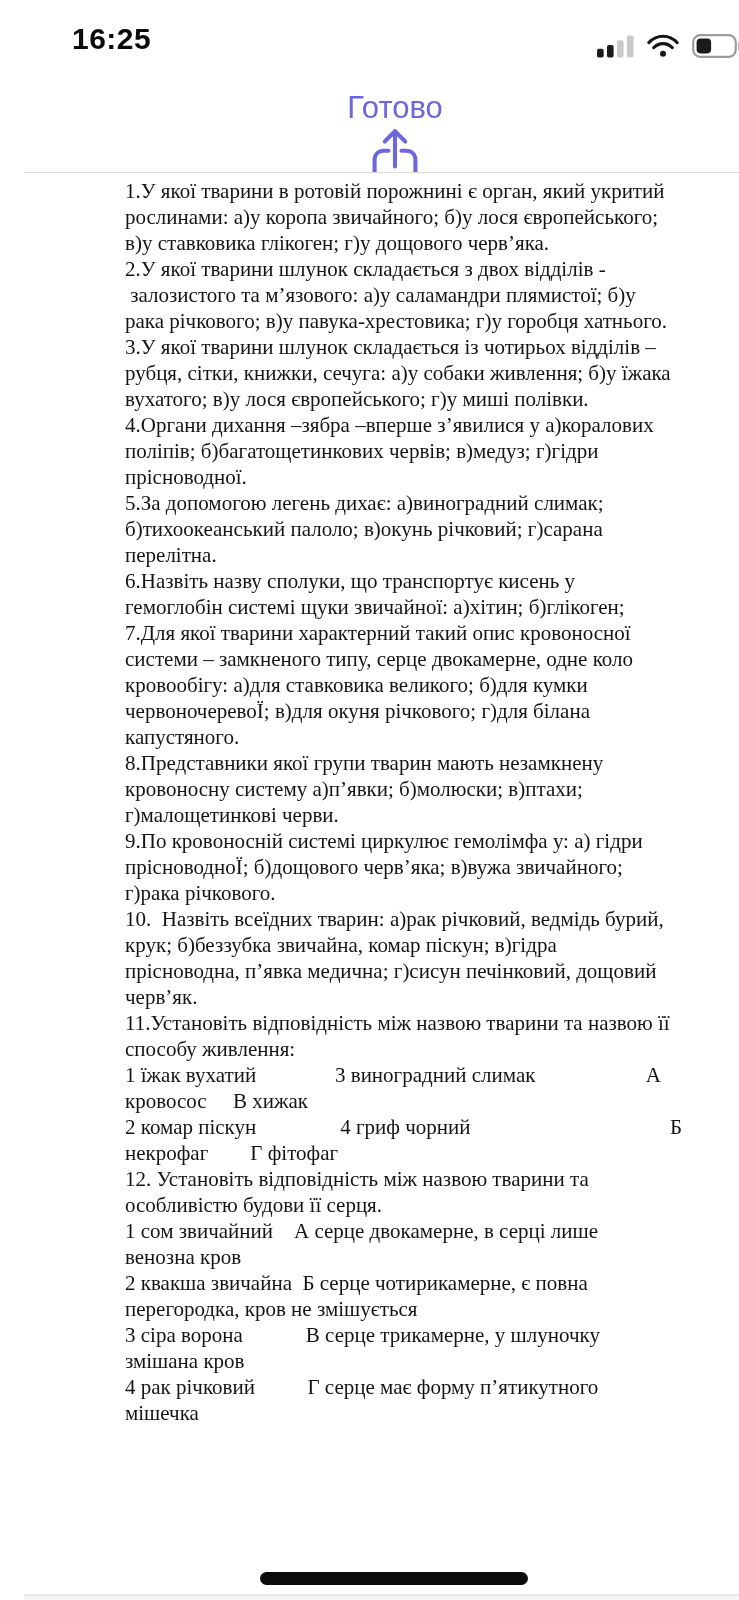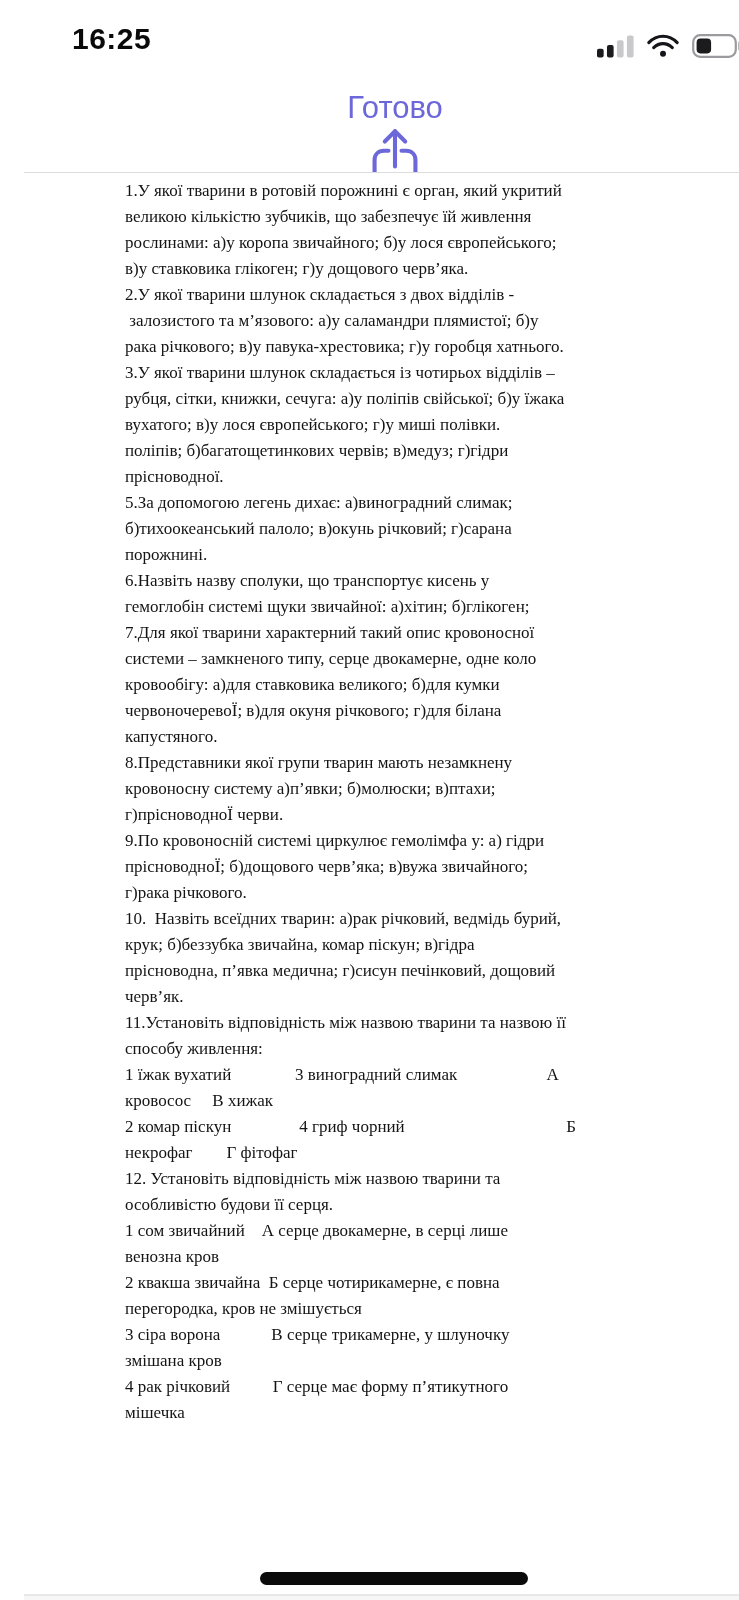--- a/index.html
+++ b/index.html
@@ -56,21 +56,21 @@
   }
   
   .document-page{
     position:absolute;top:173px;left:0;width:739px;height:1390px;
     background:#ffffff;
     padding:5px 40px 0 101px;
     overflow:hidden;
   }
   .doc-line{
     font-family:"Liberation Serif","DejaVu Serif",serif;
-    font-size:17px;line-height:26px;
+    font-size:21px;line-height:26px;
     color:var(--text);
     white-space:pre;
   }
   
   .home-indicator{
     position:absolute;left:236px;top:1572px;
     width:268px;height:13px;border-radius:7px;
     background:#0b0b0b;
   }
   .page-bottom-edge{
@@ -117,44 +117,44 @@
         <path d="M35 26 H40 C46 26 50 30 50 36 V58 C50 64 46 68 40 68 H16 C10 68 6 64 6 58 V36 C6 30 10 26 16 26 H21" stroke="var(--accent)" stroke-width="4.4" stroke-linecap="round" stroke-linejoin="round"></path>
         <path d="M28 5 V43" stroke="var(--accent)" stroke-width="4.4" stroke-linecap="round"></path>
         <path d="M17 16 L28 5 L39 16" stroke="var(--accent)" stroke-width="4.4" stroke-linecap="round" stroke-linejoin="round"></path>
       </svg>
     </button>
   </div>
   <div class="nav-divider"></div>
 
   <div class="document-page">
       <div class="doc-line">1.У якої тварини в ротовій порожнині є орган, який укритий</div>
-      <div class="doc-line">великою кількістю зубчиків, що забезпечує їй живлення</div>
       <div class="doc-line">рослинами: а)у коропа звичайного; б)у лося європейського;</div>
       <div class="doc-line">в)у ставковика глікоген; г)у дощового черв’яка.</div>
       <div class="doc-line">2.У якої тварини шлунок складається з двох відділів -</div>
       <div class="doc-line"> залозистого та м’язового: а)у саламандри плямистої; б)у</div>
       <div class="doc-line">рака річкового; в)у павука-хрестовика; г)у горобця хатнього.</div>
       <div class="doc-line">3.У якої тварини шлунок складається із чотирьох відділів –</div>
-      <div class="doc-line">рубця, сітки, книжки, сечуга: а)у поліпів свійської; б)у їжака</div>
+      <div class="doc-line">рубця, сітки, книжки, сечуга: а)у собаки живлення; б)у їжака</div>
       <div class="doc-line">вухатого; в)у лося європейського; г)у миші полівки.</div>
+      <div class="doc-line">4.Органи дихання –зябра –вперше з’явилися у а)коралових</div>
       <div class="doc-line">поліпів; б)багатощетинкових червів; в)медуз; г)гідри</div>
       <div class="doc-line">прісноводної.</div>
       <div class="doc-line">5.За допомогою легень дихає: а)виноградний слимак;</div>
       <div class="doc-line">б)тихоокеанський палоло; в)окунь річковий; г)сарана</div>
-      <div class="doc-line">порожнині.</div>
+      <div class="doc-line">перелітна.</div>
       <div class="doc-line">6.Назвіть назву сполуки, що транспортує кисень у</div>
       <div class="doc-line">гемоглобін системі щуки звичайної: а)хітин; б)глікоген;</div>
       <div class="doc-line">7.Для якої тварини характерний такий опис кровоносної</div>
       <div class="doc-line">системи – замкненого типу, серце двокамерне, одне коло</div>
       <div class="doc-line">кровообігу: а)для ставковика великого; б)для кумки</div>
       <div class="doc-line">червоночеревоЇ; в)для окуня річкового; г)для білана</div>
       <div class="doc-line">капустяного.</div>
       <div class="doc-line">8.Представники якої групи тварин мають незамкнену</div>
       <div class="doc-line">кровоносну систему а)п’явки; б)молюски; в)птахи;</div>
-      <div class="doc-line">г)прісноводноЇ черви.</div>
+      <div class="doc-line">г)малощетинкові черви.</div>
       <div class="doc-line">9.По кровоносній системі циркулює гемолімфа у: а) гідри</div>
       <div class="doc-line">прісноводноЇ; б)дощового черв’яка; в)вужа звичайного;</div>
       <div class="doc-line">г)рака річкового.</div>
       <div class="doc-line">10.  Назвіть всеїдних тварин: а)рак річковий, ведмідь бурий,</div>
       <div class="doc-line">крук; б)беззубка звичайна, комар піскун; в)гідра</div>
       <div class="doc-line">прісноводна, п’явка медична; г)сисун печінковий, дощовий</div>
       <div class="doc-line">черв’як.</div>
       <div class="doc-line">11.Установіть відповідність між назвою тварини та назвою її</div>
       <div class="doc-line">способу живлення:</div>
       <div class="doc-line">1 їжак вухатий               3 виноградний слимак                     А</div>

